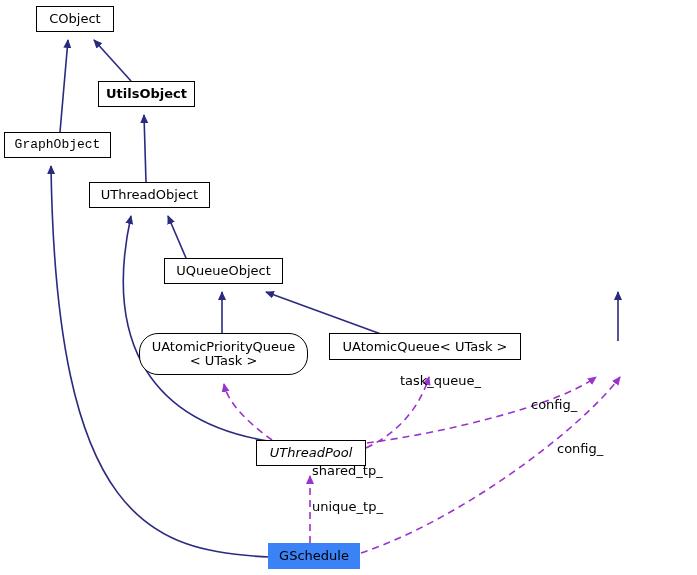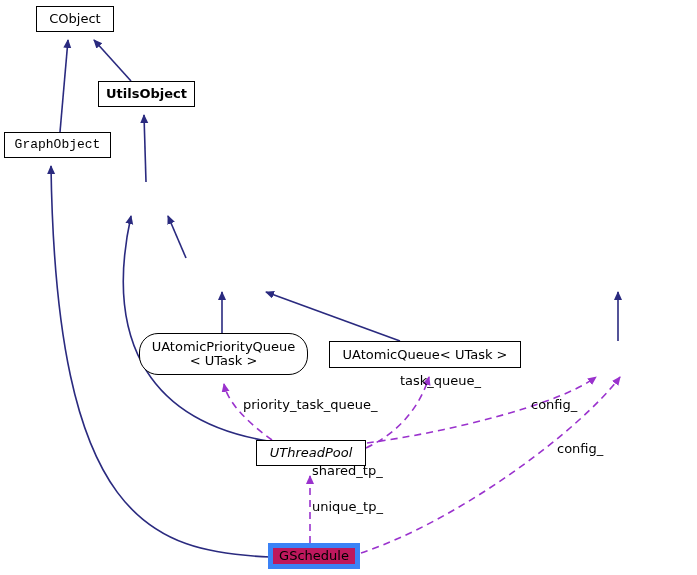--- a/index.html
+++ b/index.html
@@ -34,21 +34,21 @@
     font-size: 13px;
     line-height: 14px;
     display: flex;
     align-items: center;
     justify-content: center;
     text-align: center;
     white-space: pre;
     z-index: 5;
   }
   .node.highlight {
-    background: #be185d;
+    background: #3b82f6;
     border: 5px solid #3b82f6;
   }
   .edge-label {
     position: absolute;
     font-size: 13px;
     line-height: 14px;
     color: #000000;
     white-space: pre;
     background: transparent;
     z-index: 6;
@@ -89,34 +89,35 @@
       <path d="M 310 543 L 310 476"></path>
     </g>
   </svg>
 
   <div class="node" style="left:36px; top:6px; width:78px; height:26px;">CObject</div>
 
   <div class="node" style="left:98px; top:81px; width:97px; height:26px;font-weight:bold;">UtilsObject</div>
 
   <div class="node" style="left:4px; top:132px; width:107px; height:26px;font-family:Liberation Mono, monospace;">GraphObject</div>
 
+  <div class="node" style="left:89px; top:182px; width:121px; height:26px;">UThreadObject</div>
 
+  <div class="node" style="left:164px; top:258px; width:119px; height:26px;">UQueueObject</div>
 
   <div class="node" style="left:139px; top:333px; width:169px; height:42px;border-radius:19px;">UAtomicPriorityQueue
 &lt; UTask &gt;</div>
 
-  <div class="node" style="left:329px; top:341px; width:192px; height:27px;">UAtomicQueue&lt; UTask &gt;</div>
+  <div class="node" style="left:329px; top:333px; width:192px; height:27px;">UAtomicQueue&lt; UTask &gt;</div>
 
 
 
   <div class="node" style="left:256px; top:440px; width:110px; height:26px;font-style:italic;">UThreadPool</div>
 
   <div class="node highlight" style="left:268px; top:543px; width:92px; height:26px;">GSchedule</div>
 
-  <div class="edge-label" style="left:243px; top:398px;">priority_task_queue_</div>
 
   <div class="edge-label" style="left:400px; top:374px;">task_queue_</div>
 
   <div class="edge-label" style="left:531px; top:398px;">config_</div>
 
   <div class="edge-label" style="left:557px; top:442px;">config_</div>
 
   <div class="edge-label" style="left:312px; top:464px;">shared_tp_</div>
 
   <div class="edge-label" style="left:312px; top:500px;">unique_tp_</div>

